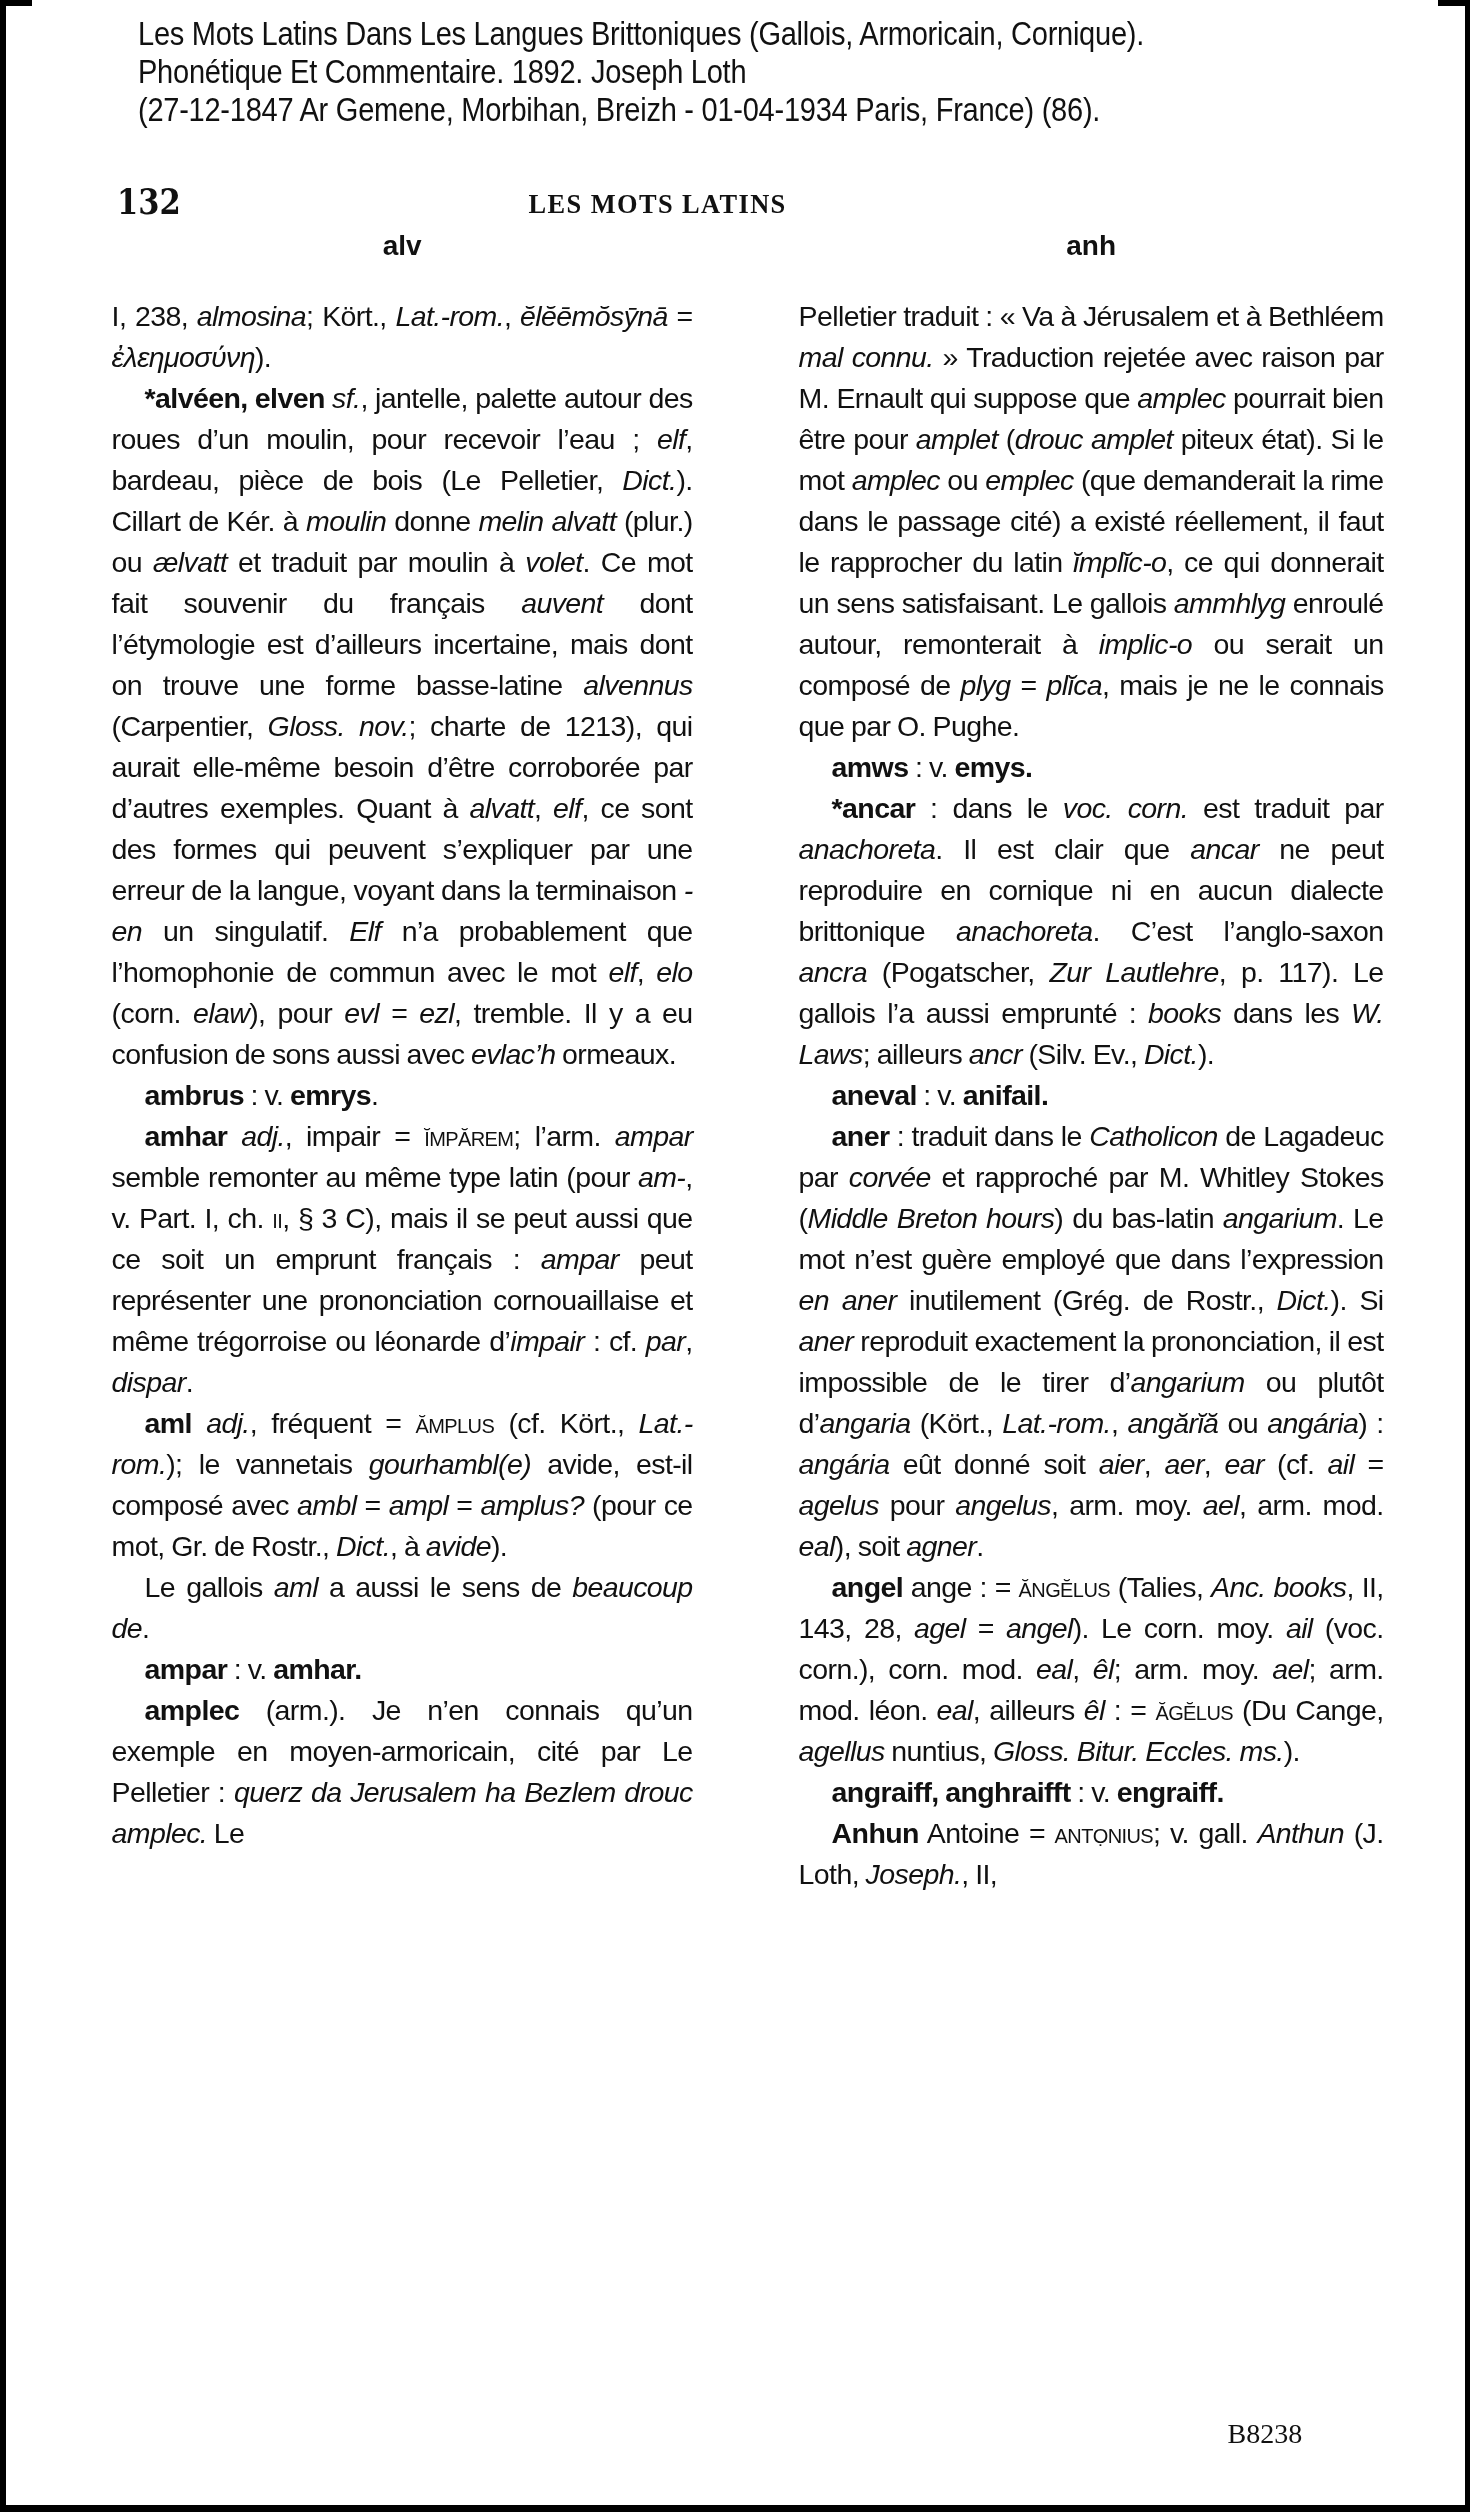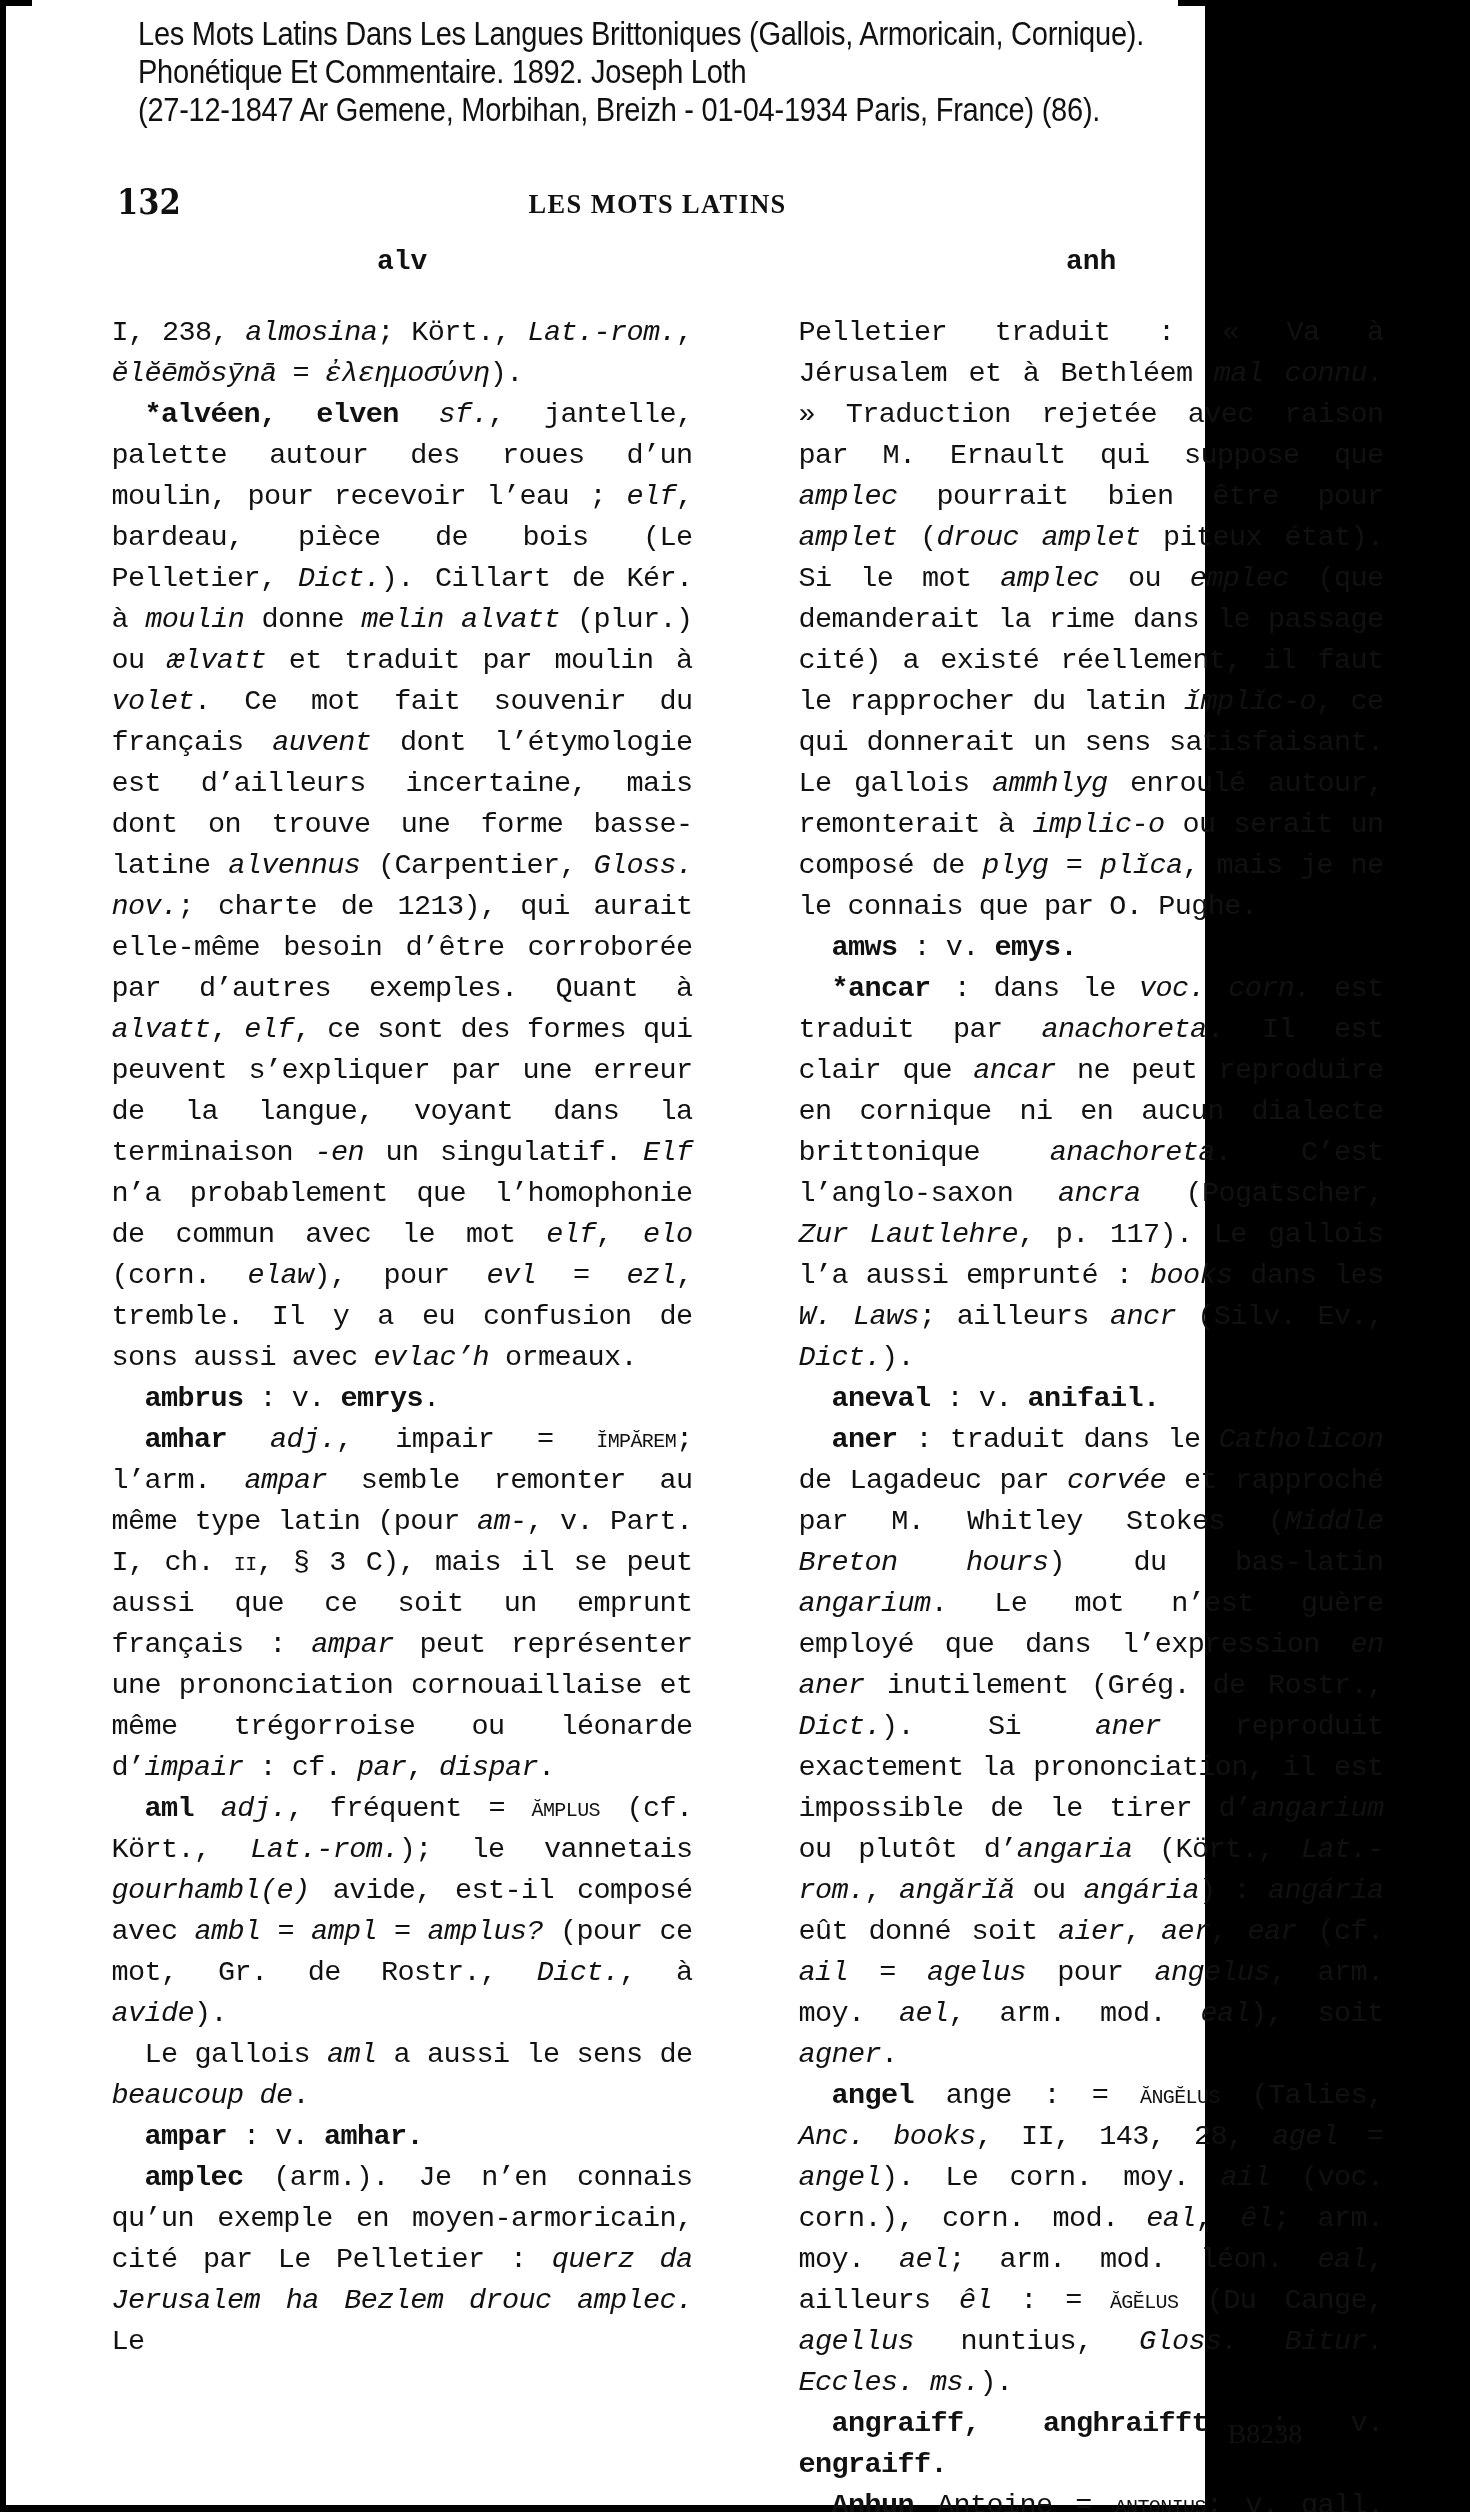--- a/index.html
+++ b/index.html
@@ -1,18 +1,18 @@
 <!DOCTYPE html>
 <html style="font-size:11px"><head>
 <meta charset="utf-8">
 <style>
   html, body { margin: 0; padding: 0; background: #000; }
   body { width: 1470px; height: 2512px; position: relative; overflow: hidden; }
   .page {
-    position: absolute; left: 5.6px; top: 0; width: 1199px; height: 2505px;
+    position: absolute; left: 5.6px; top: 0; width: 1459px; height: 2505px;
     background: #fff;
   }
   .topbar-left { position: absolute; left: 0; top: 0; width: 26.4px; height: 5.6px; background: #000; }
   .topbar-right { position: absolute; right: 0; top: 0; width: 26.4px; height: 5.6px; background: #000; }
 
   .header-meta {
     position: absolute; left: 132px; top: 15.3px; width: 1253px;
     font-family: "Liberation Sans", sans-serif; font-size: 33px; line-height: 38px;
     color: #111; letter-spacing: -0.3px; transform: scaleX(0.88); transform-origin: left top;
   }
@@ -23,22 +23,22 @@
     font-family: "DejaVu Serif", serif; font-size: 36px; font-weight: bold; color: #111;
     transform: scaleX(0.85); transform-origin: left top;
   }
   .running-head {
     position: absolute; left: 523px; top: 189px;
     font-family: Liberation Serif, serif; font-size: 26.4px; font-weight: bold; color: #111;
     letter-spacing: 1.4px;
   }
 
   .col {
-    position: absolute; top: 244px; width: 581px;
-    font-family: Liberation Mono, monospace; font-size: 28.5px; line-height: 41px;
+    position: absolute; top: 228px; width: 581px;
+    font-family: Liberation Sans, sans-serif; font-size: 28.5px; line-height: 41px;
     color: #111; text-align: justify;
   }
   .col.left { left: 106px; }
   .col.right { left: 793px; width: 585px; }
   .col-head {
     text-align: center; font-weight: bold; font-size: 28px;
     margin-bottom: 33px; line-height: 35px;
   }
   .col p {
     margin: 0; text-indent: 33px; text-align: justify;

